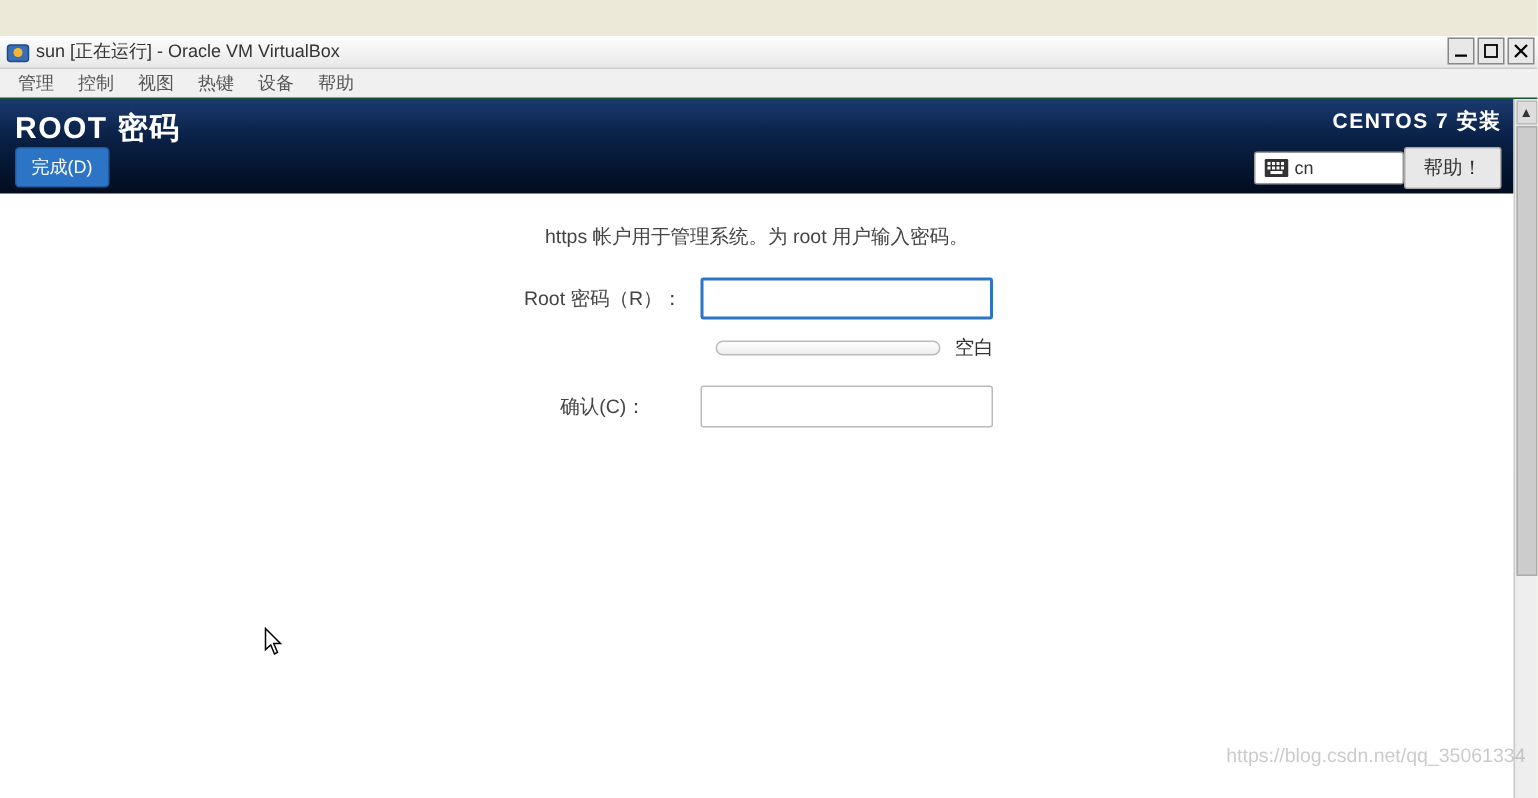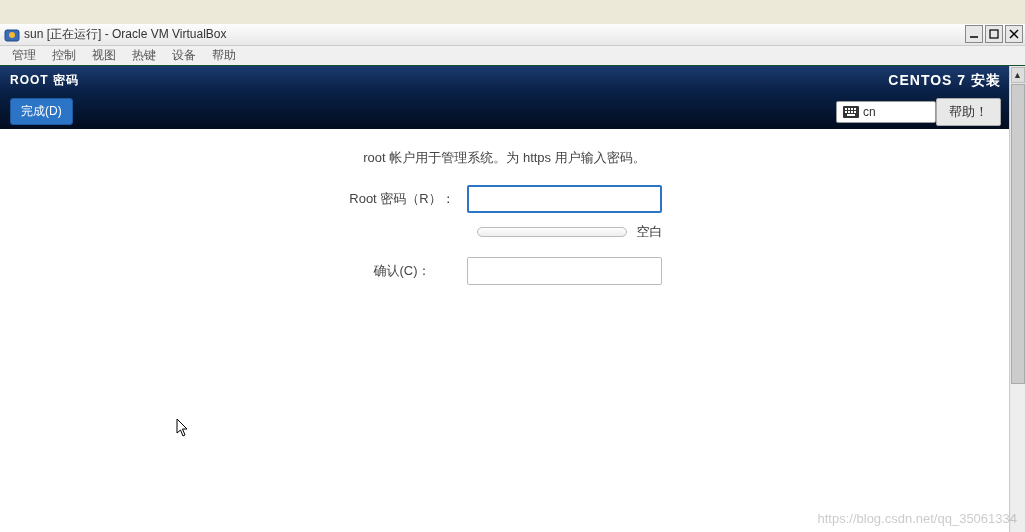--- a/index.html
+++ b/index.html
@@ -86,21 +86,21 @@
     
     .anaconda-header {
       height: 63px;
       background: linear-gradient(to bottom, #1a3a6e 0%, #0a2147 40%, #061a3a 60%, #020c1f 100%);
       position: relative;
       color: #fff;
     }
     .header-title {
       position: absolute;
       top: 6px; left: 10px;
-      font-size: 12px;
+      font-size: 20px;
       font-weight: bold;
       letter-spacing: 1px;
     }
     .header-done-btn {
       position: absolute;
       top: 32px; left: 10px;
       background: #2c74c6;
       color: #fff;
       border: 1px solid #1f5aa0;
       border-radius: 3px;
@@ -189,21 +189,21 @@
       width: 150px; height: 10px;
       border: 1px solid #bbb;
       border-radius: 5px;
       background: linear-gradient(to bottom, #fdfdfd, #eee);
       margin-left: 130px;
     }
     .strength-label { font-size: 13px; color:#333; }
     
     .watermark {
       position: absolute;
-      right: 8px; bottom: 6px;
+      right: 8px; bottom: 21px;
       color: rgba(140,140,140,0.45);
       font-size: 13px;
       font-family: Arial, sans-serif;
       pointer-events: none;
     }
     
     .cursor {
       position: absolute;
       left: 176px; top: 418px;
       pointer-events: none;
@@ -274,21 +274,21 @@
               </svg>
             </span>
             <span>cn</span>
           </div>
           <button class="help-btn">帮助！</button>
         </div>
       </div>
     </div>
 
     <div class="anaconda-body">
-      <div class="desc-text">root 帐户用于管理系统。为 https 用户输入密码。</div>
+      <div class="desc-text">https 帐户用于管理系统。为 root 用户输入密码。</div>
 
       <div class="form-row">
         <div class="form-label">Root 密码（R）：</div>
         <input type="password" class="form-input focused" value="" style="">
       </div>
 
       <div class="strength-row">
         <div class="strength-bar"></div>
         <div class="strength-label">空白</div>
       </div>

